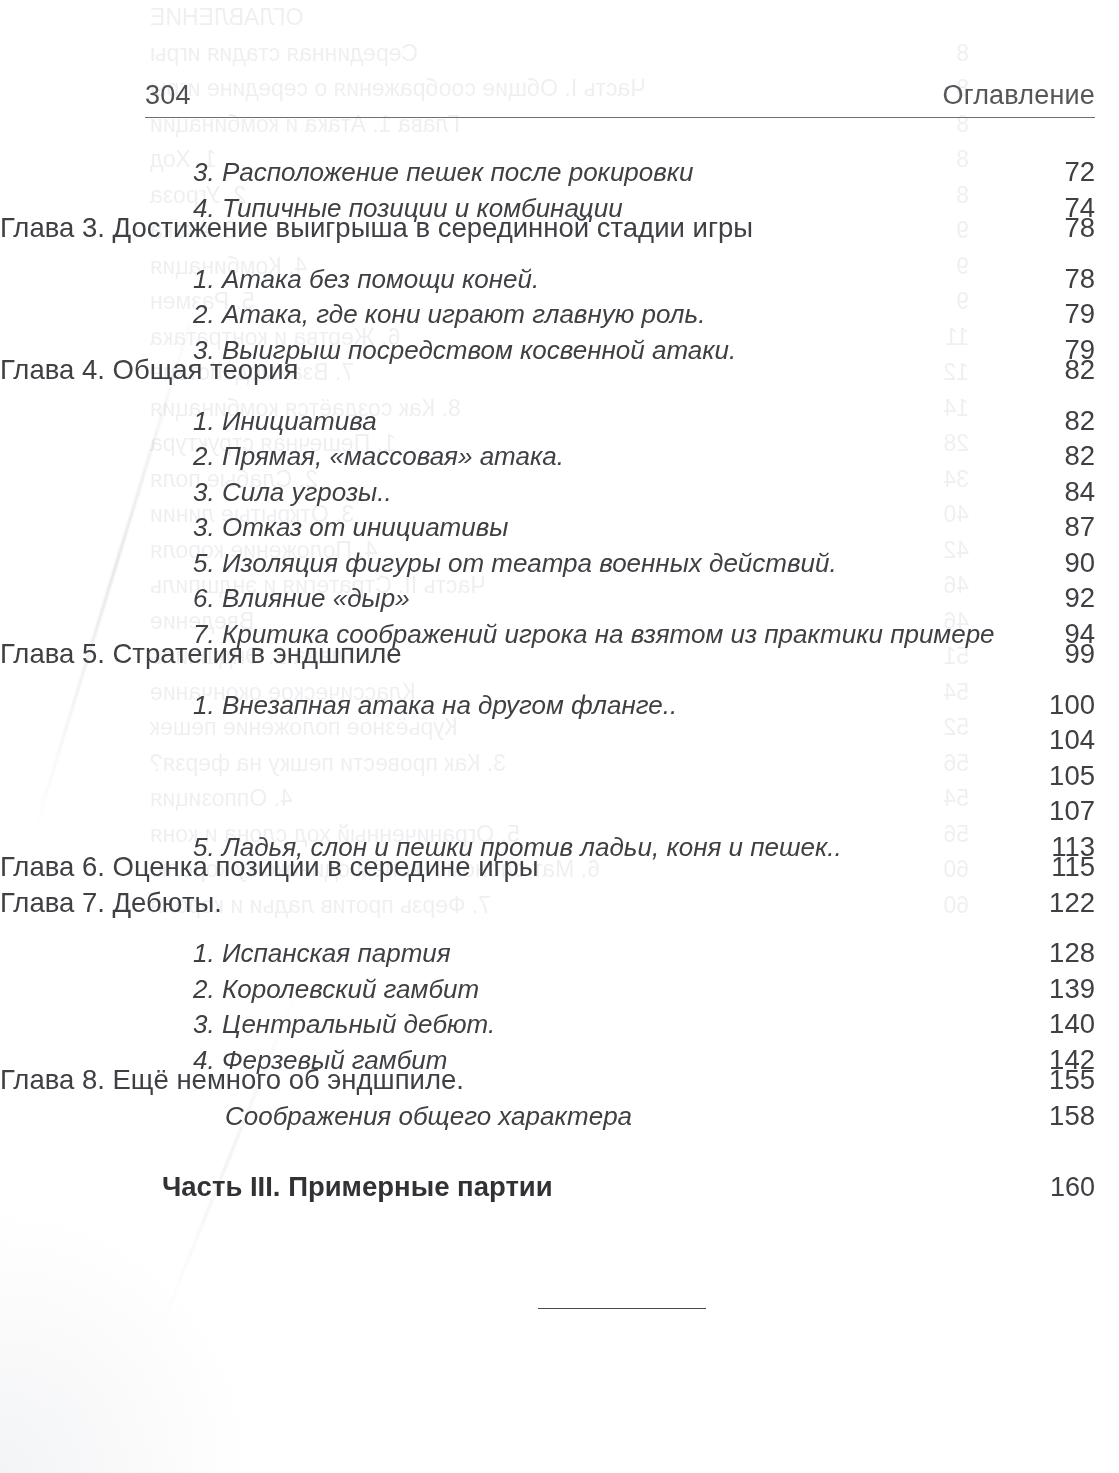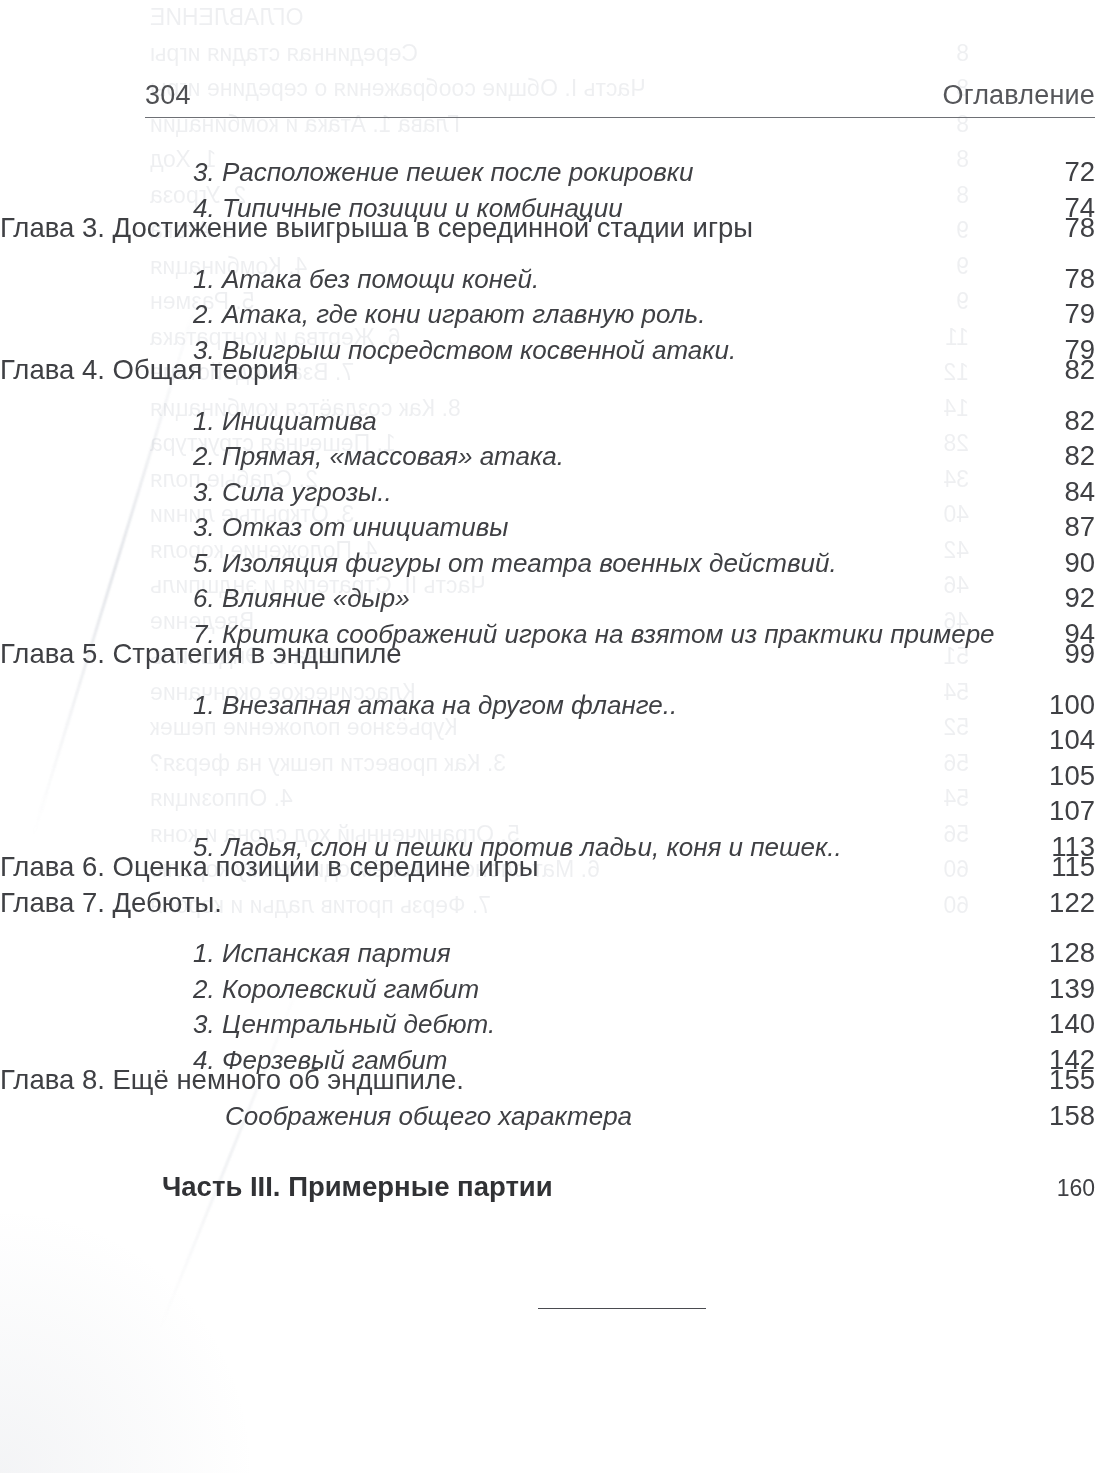--- a/index.html
+++ b/index.html
@@ -191,21 +191,21 @@
 
   .lvl-part { padding-left: 145px; }
   .lvl-part .toc-label {
     font-size: 27.5px;
     font-style: normal;
     font-weight: 700;
     color: #313235;
     margin-left: 17px;
   }
   .lvl-part .toc-page {
-    font-size: 23px;
+    font-size: 27px;
     font-style: normal;
     font-weight: 400;
   }
 
   .gap-before { margin-top: 36px; }
 
   
   .foot-rule {
     position: absolute;
     left: 538px;

